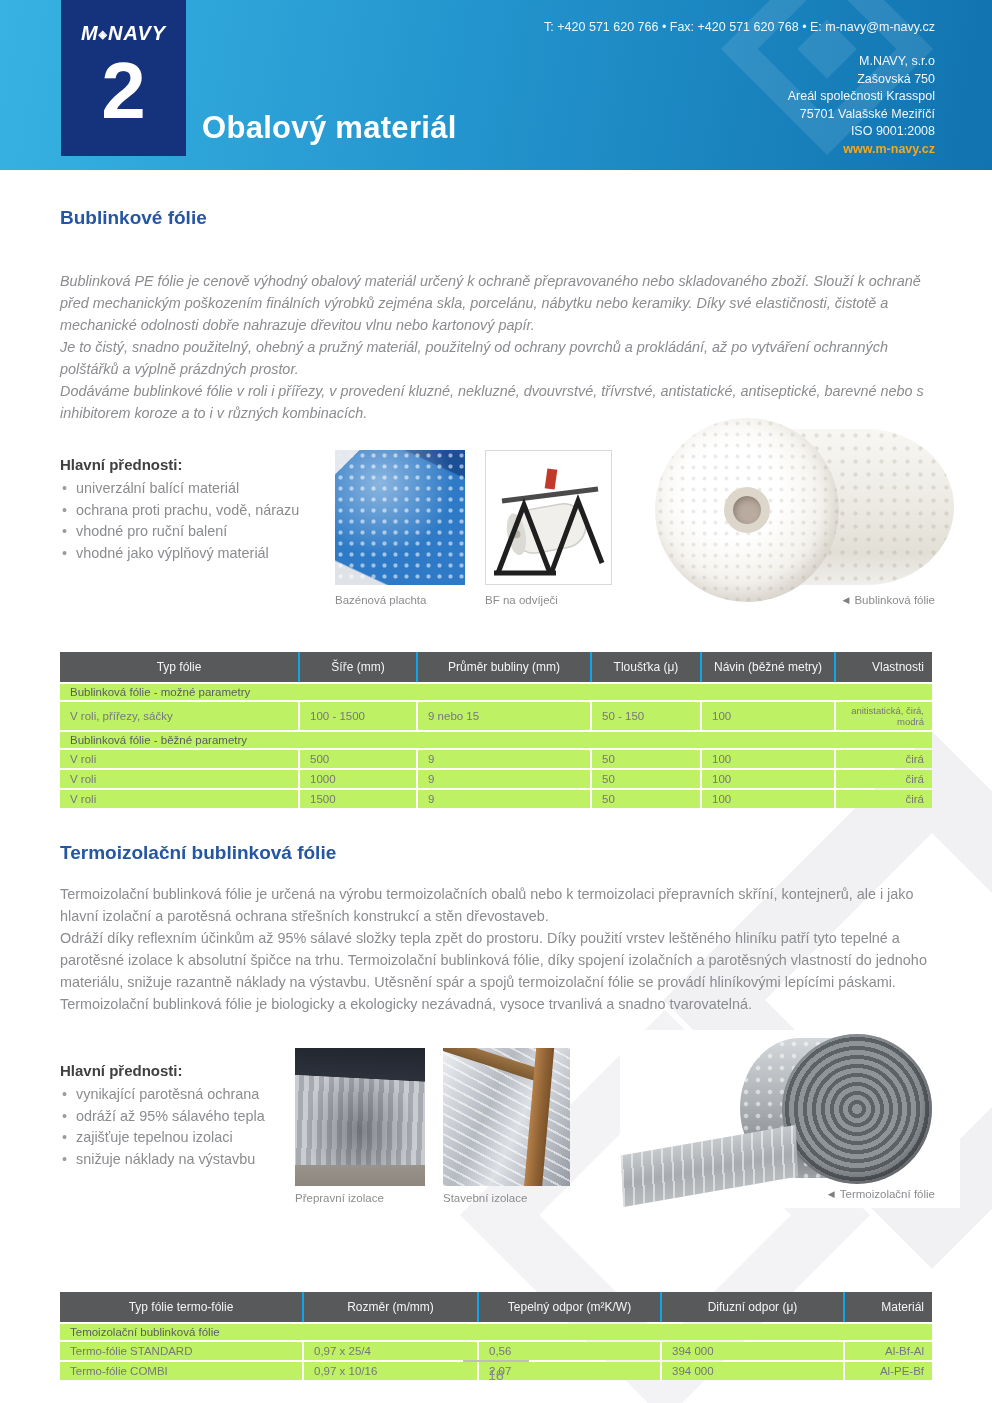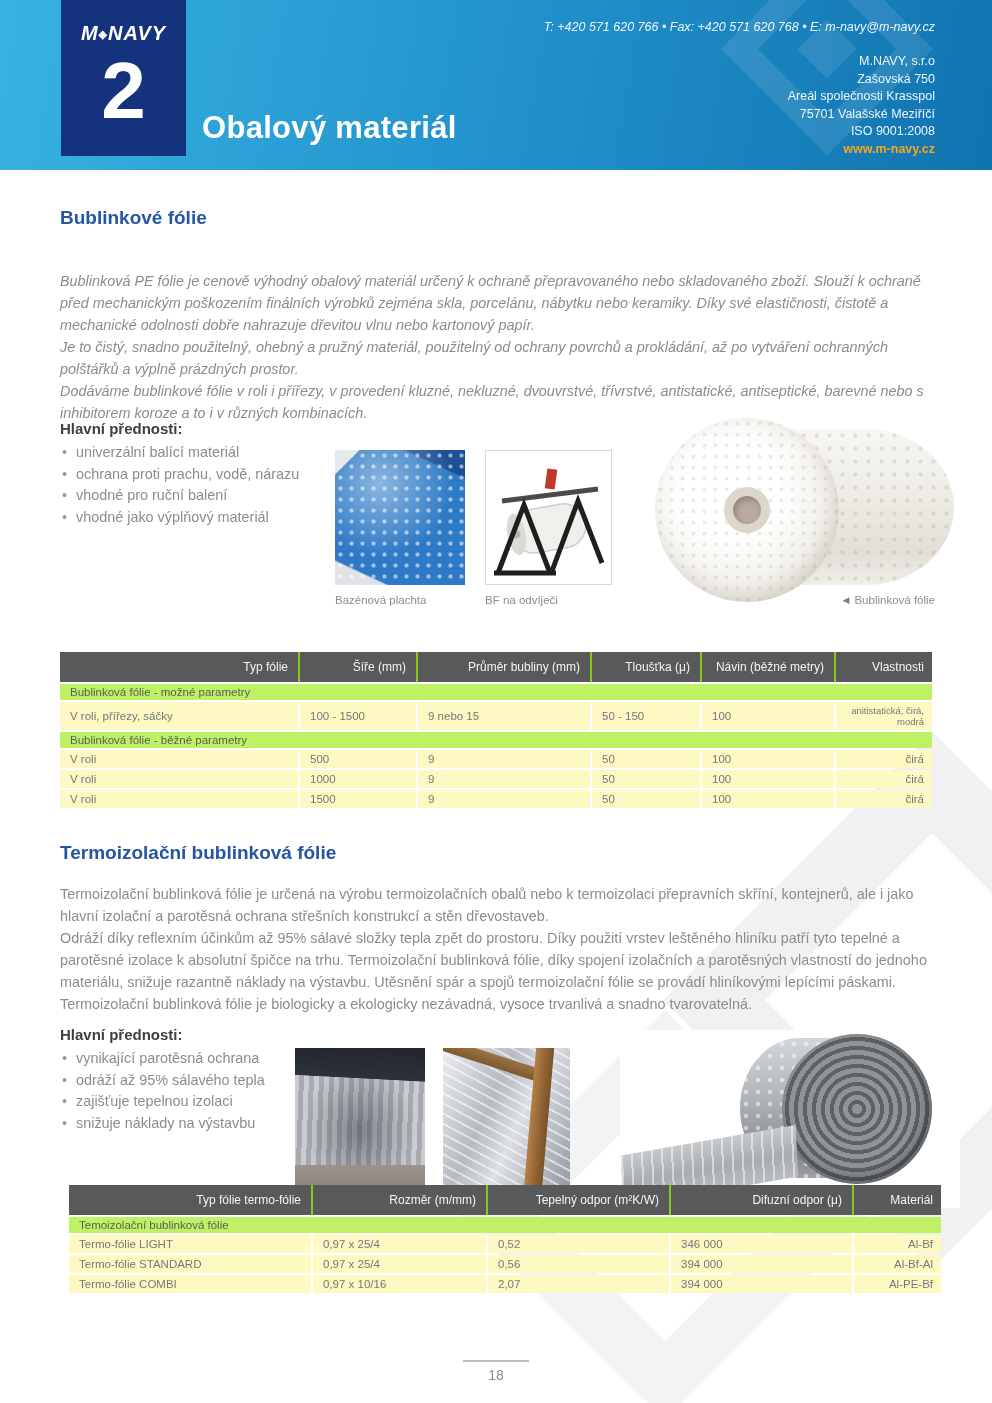--- a/index.html
+++ b/index.html
@@ -28,39 +28,39 @@
     background: rgba(255,255,255,0.10);
   }
   .logo-box {
     position:absolute; left:61px; top:0; width:125px; height:156px;
     background:#15337d; text-align:center;
   }
   .logo-line { margin-top:22px; color:#fff; font-size:20px; font-weight:bold; font-style:italic; letter-spacing:1px; white-space:nowrap; }
   .logo-line .diamond { font-size:11px; vertical-align:2px; font-style:normal; }
   .chapter-num { color:#fff; font-size:80px; font-weight:bold; line-height:1; margin-top:6px; }
   .page-title { position:absolute; left:202px; top:110px; color:#fff; font-size:31px; font-weight:600; letter-spacing:0.3px; }
-  .contact-line { position:absolute; right:57px; top:20px; color:#eef6fc; font-size:12.5px;font-style:italic; }
+  .contact-line { position:absolute; right:57px; top:20px; color:#eef6fc; font-size:12.5px; }
   .address { position:absolute; right:57px; top:53px; text-align:right; color:#eef6fc; font-size:12.5px; line-height:17.6px; }
   .website { color:#f5a81c; font-weight:bold; text-decoration:none; display:block; }
   
   .wm { position:absolute; transform:rotate(45deg); z-index:0; }
   .wm1 { right:-130px; top:810px; width:380px; height:380px; border:72px solid #f1f1f3; }
   .wm2 { left:520px; top:1070px; width:290px; height:290px; border:56px solid #f3f3f5; }
   .content { position:relative; z-index:1; }
   
   .sec-title { position:absolute; left:60px; color:#2456a4; font-size:19px; font-weight:600; }
   .sec1-title { top:207px; }
   .sec2-title { top:842px; }
   .paras { position:absolute; left:60px; width:882px; font-size:14.4px; line-height:22px; color:#8a8c8f; }
   .paras1 { top:270px;font-style:italic; }
   .paras2 { top:883px; }
   .benefits { position:absolute; left:60px; width:280px; }
   .benefits1 { top:420px; }
   .benefits2 { top:1026px; }
-  .benefits h3 { color:#404042; font-size:15px; font-weight:bold; margin-bottom:5px; }
+  .benefits h3 { color:#404042; font-size:15px; font-weight:bold; margin-bottom:5px;margin-top:36px; }
   .benefits ul { list-style:none; }
   .benefits li { font-size:14.4px; line-height:21.5px; color:#8a8c8f; padding-left:16px; position:relative; }
   .benefits li::before { content:"•"; position:absolute; left:2px; color:#9a9c9f; }
   
   .caption { position:absolute; font-size:11.5px; color:#8a8c8f; }
   .photo-label { position:absolute; right:57px; font-size:11.5px; color:#8a8c8f; text-align:right; }
   .photo-label .tri { font-size:9px; vertical-align:1px; margin-right:5px; color:#7d7f82; }
   .bubbles-blue {
     position:absolute; left:335px; top:450px; width:130px; height:135px; overflow:hidden;
     background-color:#2e7ac6;
@@ -129,32 +129,32 @@
     border-top-left-radius: 60px 70px; border-bottom-left-radius: 60px 70px;
   }
   .termo-end {
     position:absolute; right:28px; top:4px; width:150px; height:150px; border-radius:50%;
     background: repeating-radial-gradient(circle at 50% 50%, #8f9499 0 5px, #5d6267 5px 9px);
     box-shadow: inset -4px -6px 14px rgba(0,0,0,0.35);
   }
   
   .dtable { position:absolute; left:60px; width:872px; border-collapse:separate; border-spacing:0 2px; table-layout:fixed; }
   .t1 { top:650px; }
-  .t2 { top:1183px;margin-left:9px; }
+  .t2 { top:1290px; }
   .dtable th {
     background:#58595b; color:#f4f4f4; font-weight:normal; font-size:12px;
-    text-align:right; padding:8px 10px; border-right:2px solid #84cc16;
+    text-align:center; padding:8px 10px; border-right:2px solid #0ea5e9;
   }
   .dtable th:last-child, .dtable td.props { text-align:right; padding-right:8px; }
   .dtable th:last-child { border-right:none; }
   .dtable tr.group td {
     background:#bef264; color:#5b5c5e; font-size:11.5px; padding:2px 10px;
   }
   .dtable td {
-    background:#fef9c3; color:#76777a; font-size:11.5px; padding:3px 10px;
+    background:#bef264; color:#76777a; font-size:11.5px; padding:3px 10px;
     border-right:2px solid #fff;
   }
   .dtable td:last-child { border-right:none; }
   .dtable td.small { font-size:9.5px; line-height:11px; }
   
   .footer-line { position:absolute; left:463px; top:1360px; width:66px; border-top:2px solid #bbbdbf; }
   .footer-page { position:absolute; left:0; top:1367px; width:992px; text-align:center; font-size:14px; color:#8a8c8f; }
 </style>
 </head>
 <body>
@@ -327,27 +327,20 @@
       <th>Typ fólie termo-fólie</th>
       <th>Rozměr (m/mm)</th>
       <th>Tepelný odpor (m²K/W)</th>
       <th>Difuzní odpor (μ)</th>
       <th>Materiál</th>
     </tr>
     <tr class="group">
           <td colspan="5">Temoizolační bublinková fólie</td>
         </tr>
     <tr>
-      <td>Termo-fólie LIGHT</td>
-      <td>0,97 x 25/4</td>
-      <td>0,52</td>
-      <td>346 000</td>
-      <td class="props">Al-Bf</td>
-    </tr>
-    <tr>
       <td>Termo-fólie STANDARD</td>
       <td>0,97 x 25/4</td>
       <td>0,56</td>
       <td>394 000</td>
       <td class="props">Al-Bf-Al</td>
     </tr>
     <tr>
       <td>Termo-fólie COMBI</td>
       <td>0,97 x 10/16</td>
       <td>2,07</td>

